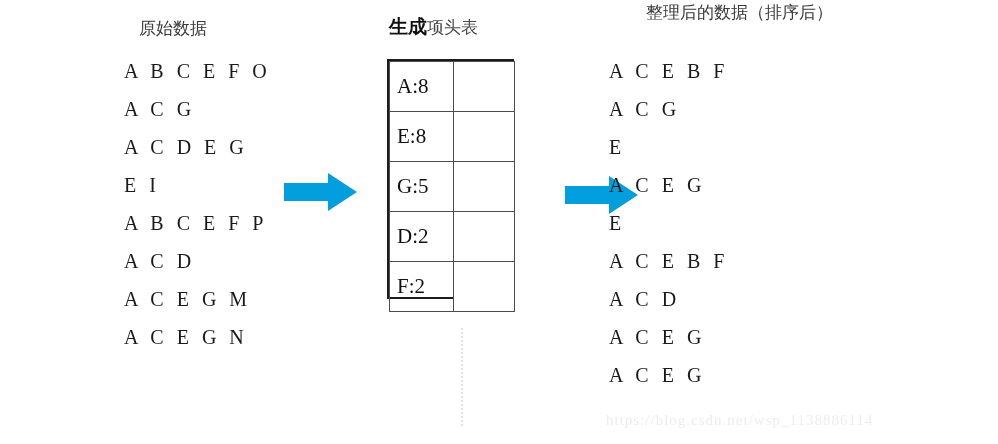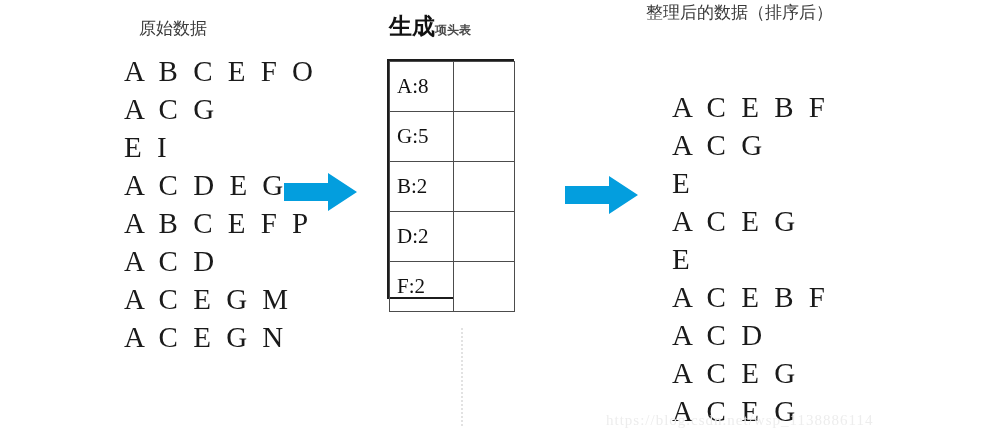--- a/index.html
+++ b/index.html
@@ -28,39 +28,39 @@
     line-height: 20px;
     color: #3a3a3a;
     white-space: nowrap;
   }
   #heading-left  { left: 139px; top: 18px; }
   #heading-mid   { left: 389px; top: 16px; }
   #heading-right { left: 646px; top: 2px; }
 
   .heading-strong {
     font-weight: bold;
-    font-size: 23px;
+    font-size: 19px;
     color: #111111;
   }
   .heading-soft {
-    font-weight: bold;
-    font-size: 12px;
+    font-weight: normal;
+    font-size: 17px;
     color: #4a4a4a;
   }
 
   
   .txn-list {
     position: absolute;
     top: 52px;
     font-family: "Liberation Serif", "DejaVu Serif", serif;
-    font-size: 29px;
+    font-size: 20px;
     color: #1a1a1a;
   }
   #list-original { left: 124px; }
-  #list-sorted   { left: 672px; margin-top: 36px; }
+  #list-sorted   { left: 609px; }
 
   .txn-row {
     height: 38px;
     line-height: 38px;
     letter-spacing: 4px;
     white-space: nowrap;
   }
 
   
   #header-table {
@@ -145,45 +145,45 @@
     <span class="heading-strong">生成</span><span class="heading-soft">项头表</span>
   </div>
 
   <div id="heading-right" class="heading">
     <span>整理后的数据（排序后）</span>
   </div>
 
   <div id="list-original" class="txn-list">
     <div class="txn-row">A B C E F O</div>
     <div class="txn-row">A C G</div>
+    <div class="txn-row">A C D E G</div>
     <div class="txn-row">E I</div>
-    <div class="txn-row">A C D E G</div>
     <div class="txn-row">A B C E F P</div>
     <div class="txn-row">A C D</div>
     <div class="txn-row">A C E G M</div>
     <div class="txn-row">A C E G N</div>
   </div>
 
   <svg id="arrow-1" class="arrow" viewBox="0 0 73 40">
     <polygon points="0,11 44,11 44,1 73,20 44,39 44,29 0,29" fill="#039ede"></polygon>
   </svg>
 
   <div id="header-table">
     <table>
       <tbody>
           <tr>
         <td class="cell-item">A:8</td>
         <td class="cell-link"></td>
       </tr>
       <tr>
+        <td class="cell-item">E:8</td>
+        <td class="cell-link"></td>
+      </tr>
+      <tr>
         <td class="cell-item">G:5</td>
-        <td class="cell-link"></td>
-      </tr>
-      <tr>
-        <td class="cell-item">B:2</td>
         <td class="cell-link"></td>
       </tr>
       <tr>
         <td class="cell-item">D:2</td>
         <td class="cell-link"></td>
       </tr>
       <tr>
         <td class="cell-item">F:2</td>
         <td class="cell-link"></td>
       </tr>

